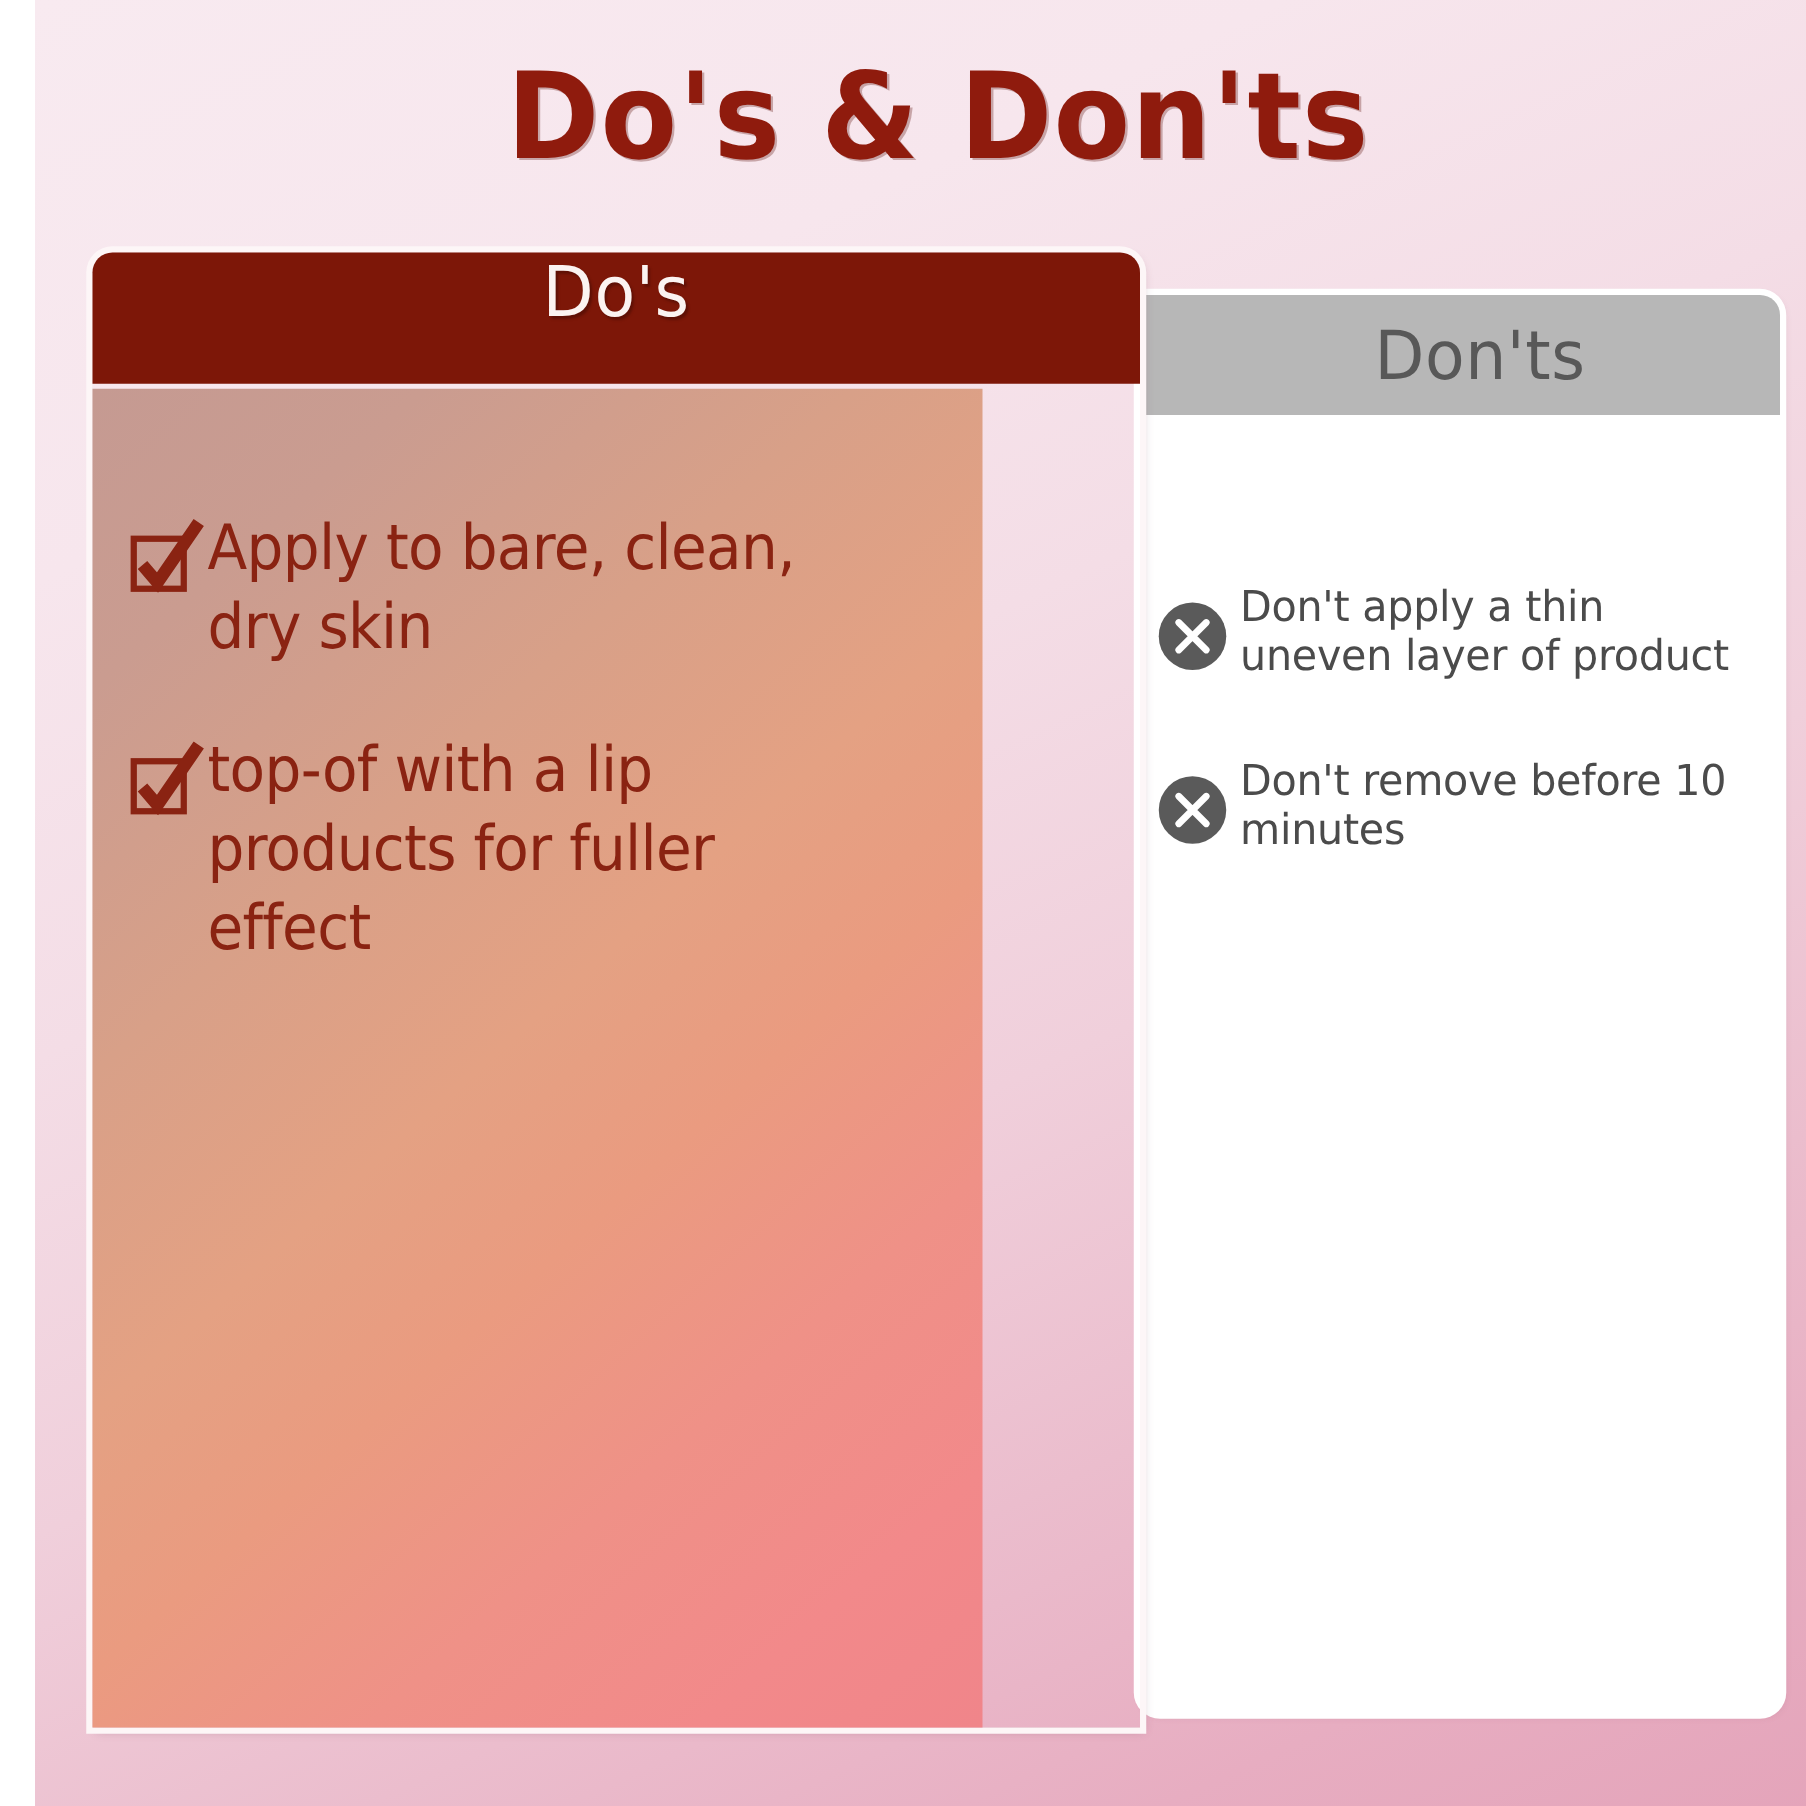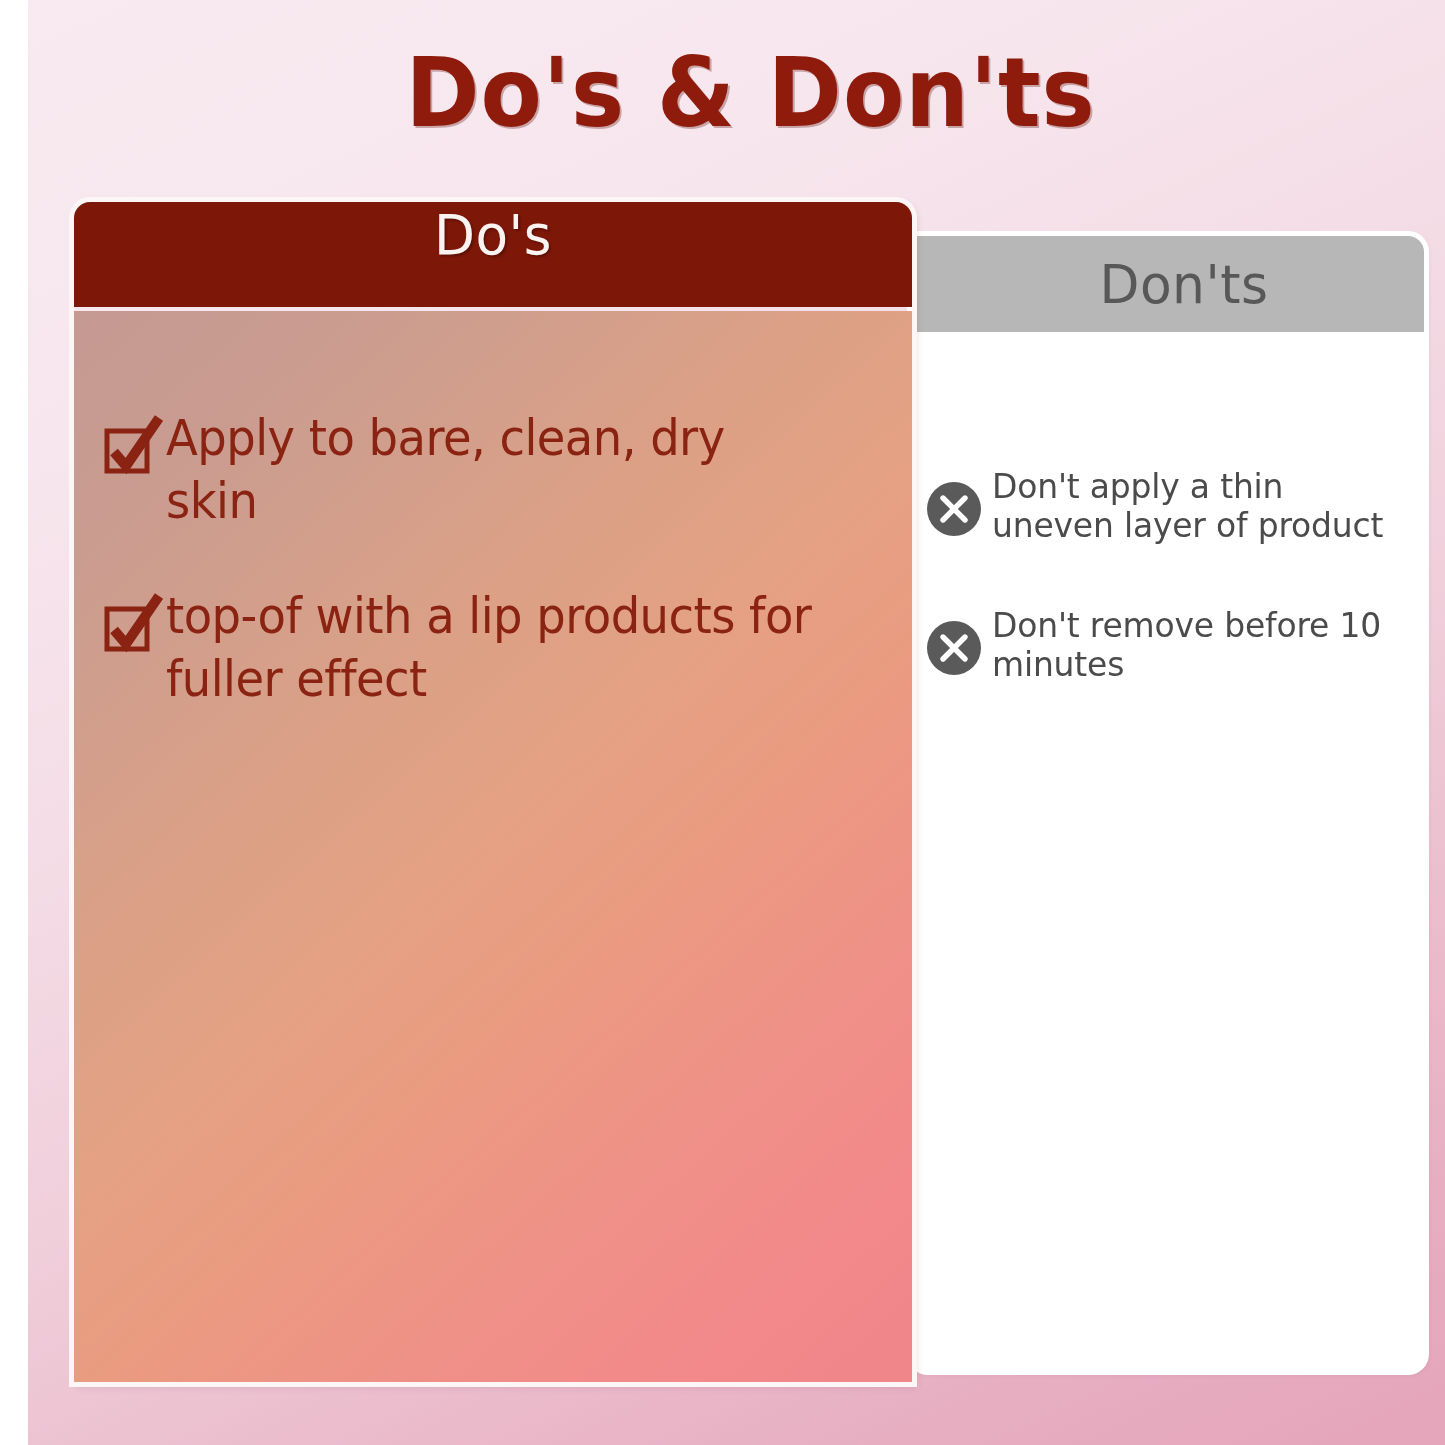--- a/index.html
+++ b/index.html
@@ -139,21 +139,21 @@
     font-weight: normal;
     color: #fbf3f1;
     letter-spacing: 0.5px;
     text-shadow: 2px 2px 2px rgba(40,6,2,0.35);
     transform: scaleX(0.95);
   }
   #dos-body {
     position: absolute;
     left: 0;
     top: 109px;
-    width: 838px;
+    width: 712px;
     height: 1071px;
     background:
       linear-gradient(138deg,
         #c59a92 0%,
         #ca9c90 14%,
         #d8a088 32%,
         #e4a183 48%,
         #ea9b80 60%,
         #ef9187 74%,
         #f2898a 88%,

